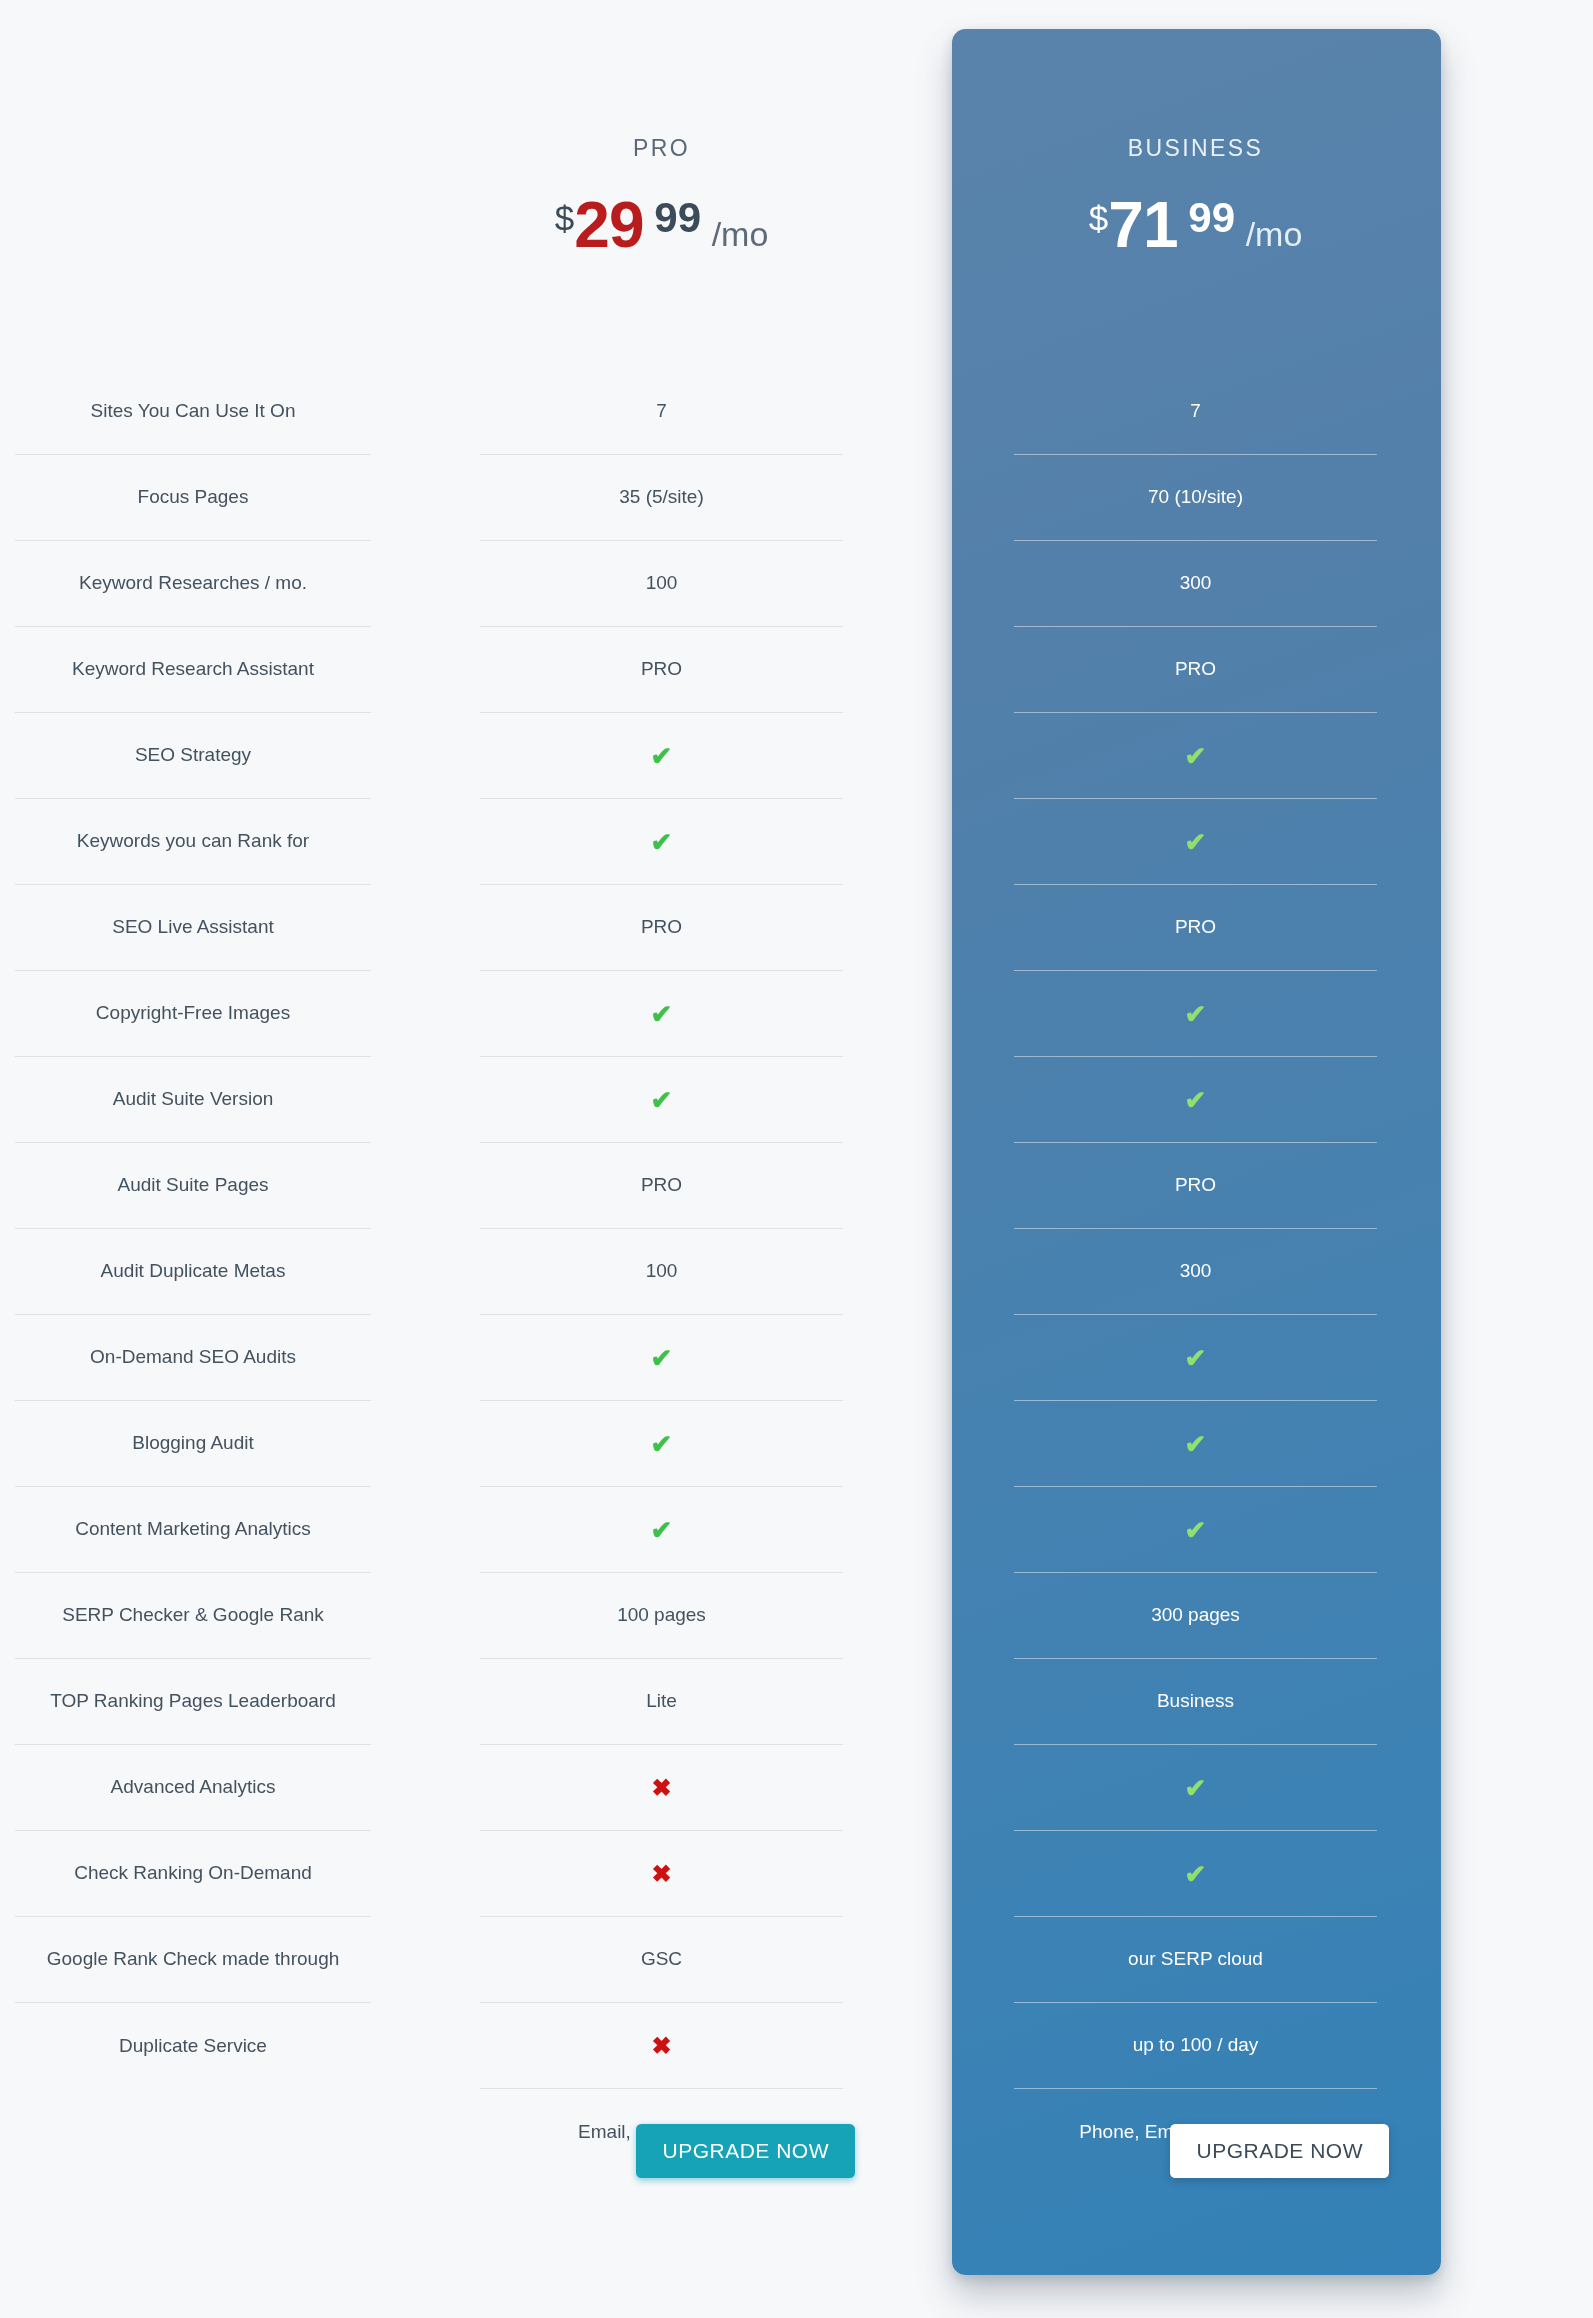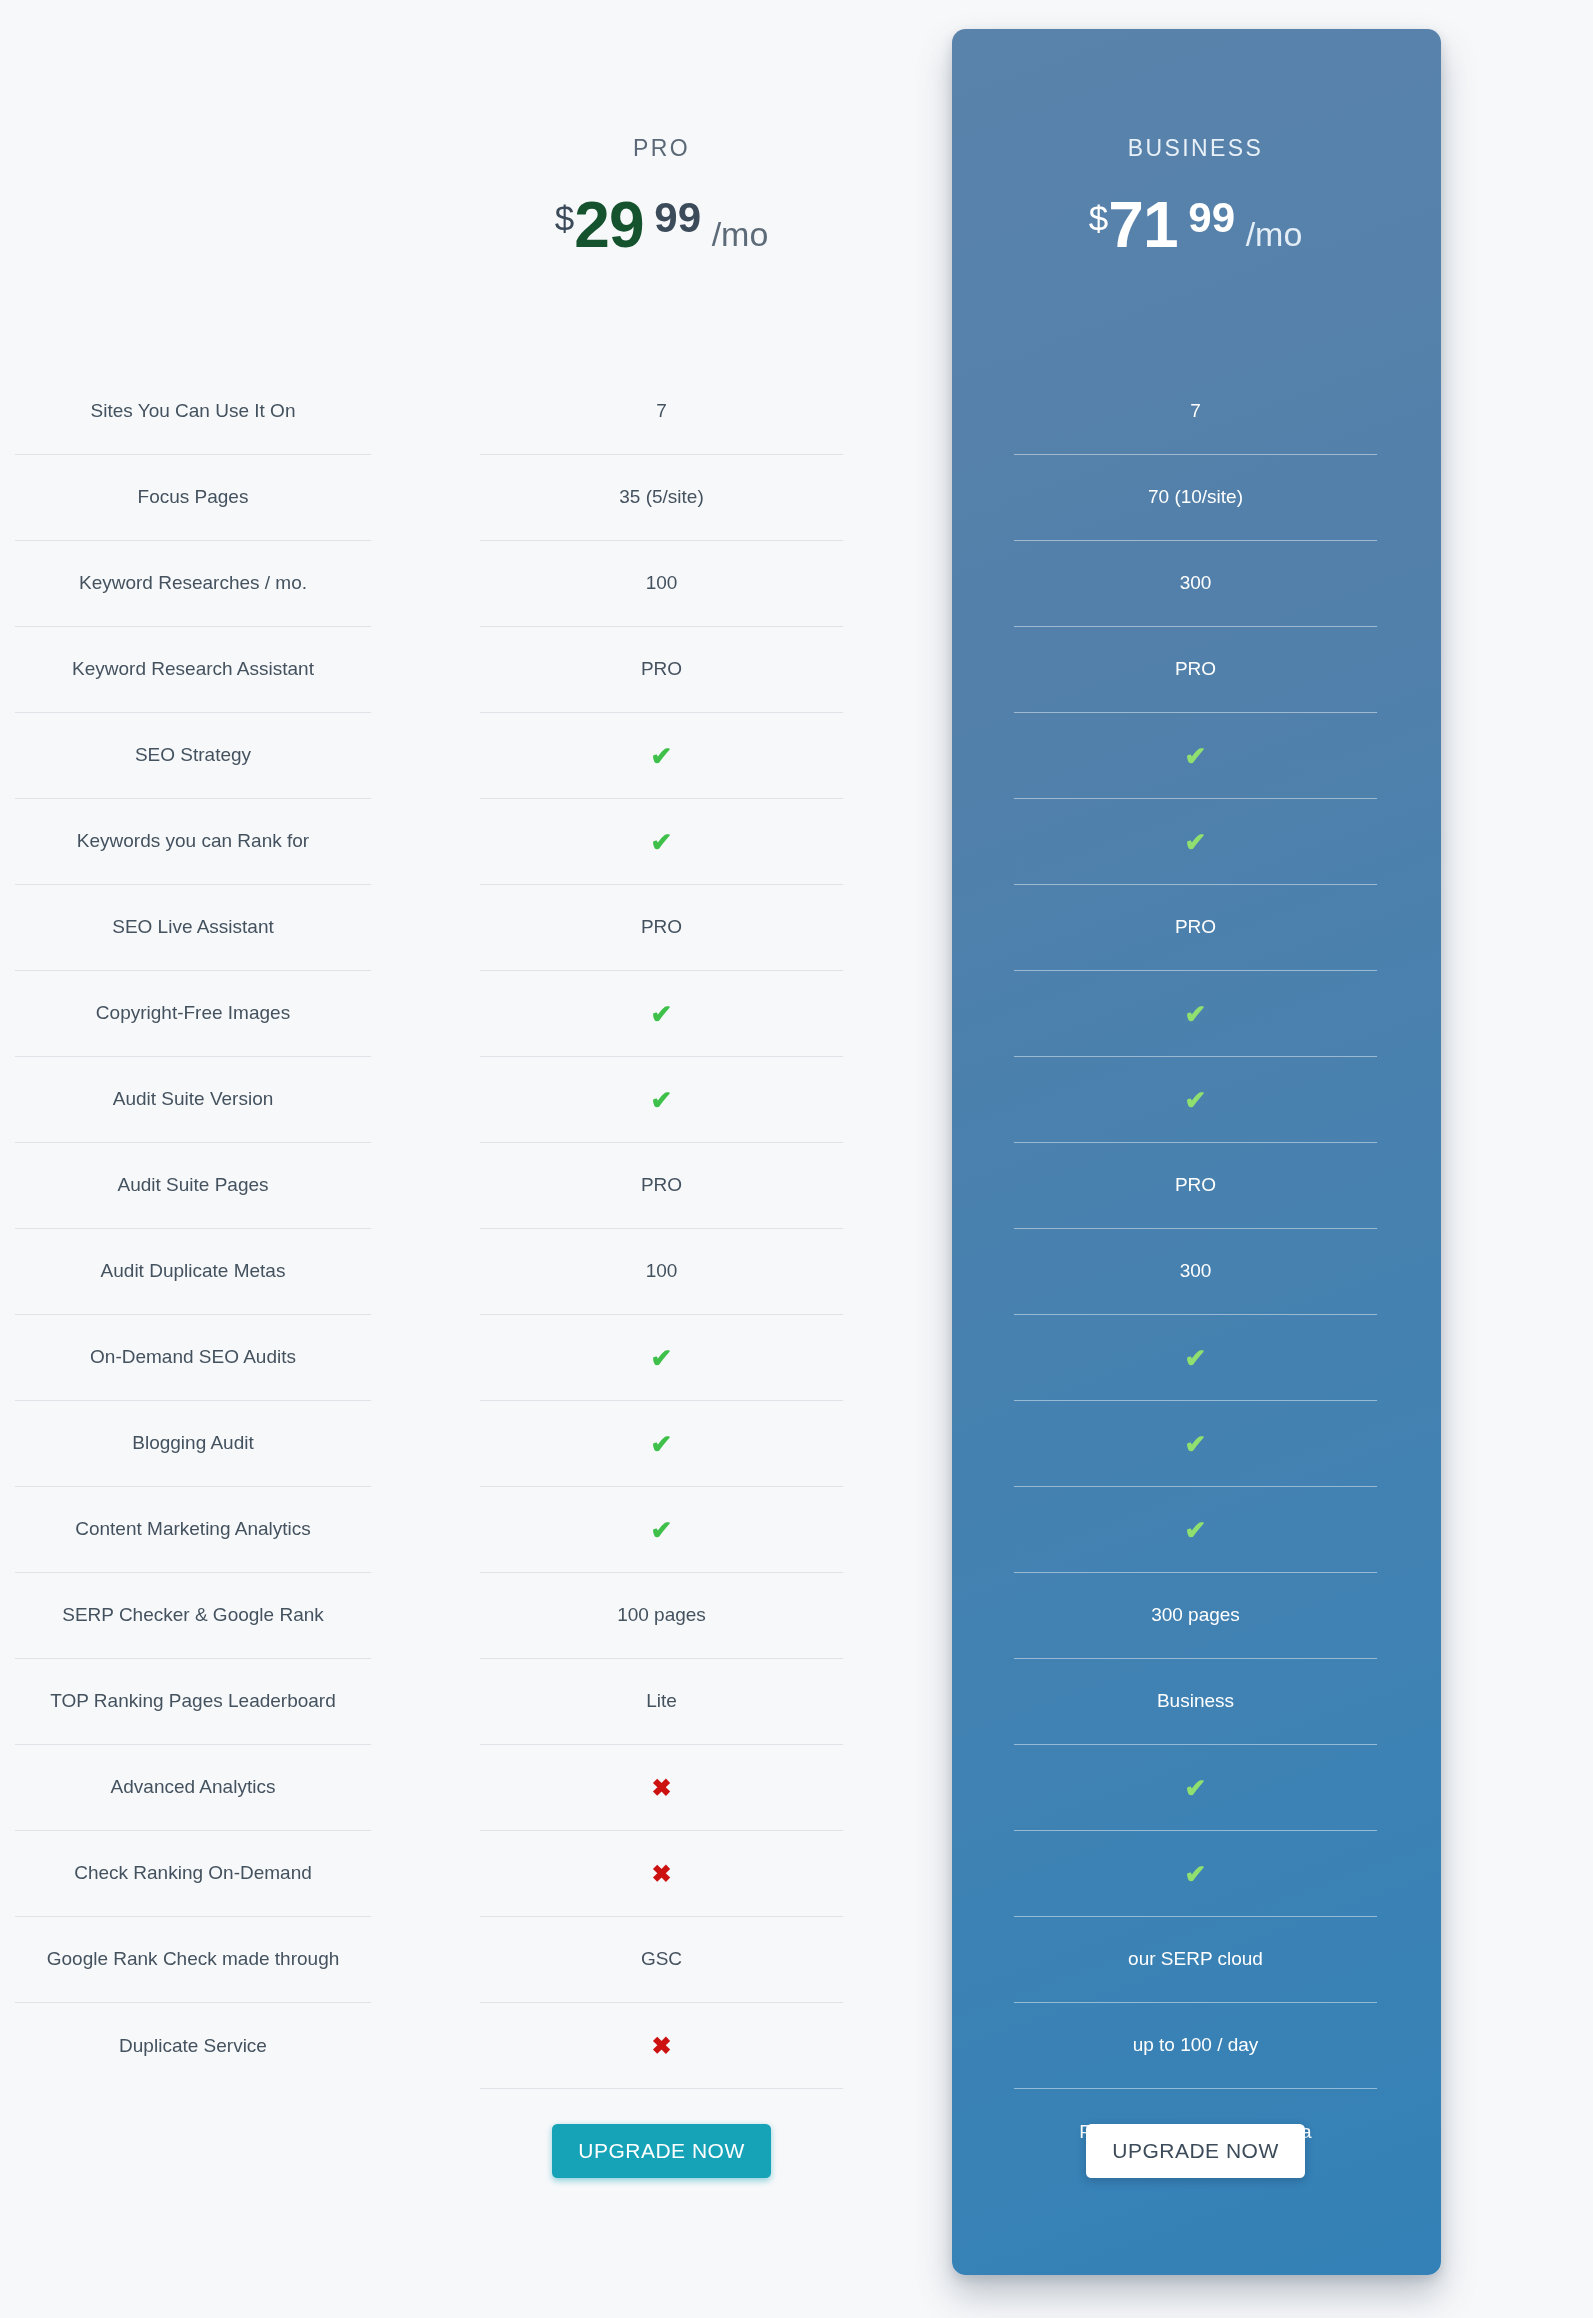--- a/index.html
+++ b/index.html
@@ -35,21 +35,21 @@
     font-size:23px;letter-spacing:2.4px;font-weight:400;
     color:#5a6877;
   }
   .plan-name.on-blue{color:#e9f1f8;}
   .price-line{
     margin-top:33px;
     display:flex;align-items:flex-start;justify-content:center;
     line-height:1;
   }
   .cur{font-size:35px;font-weight:400;color:#3c4b5a;margin-top:6px;}
-  .amt{font-size:64px;font-weight:700;color:#14532d;letter-spacing:-0.8px;line-height:.95;}
+  .amt{font-size:64px;font-weight:700;color:#b91c1c;letter-spacing:-0.8px;line-height:.95;}
   .cents{font-size:42px;font-weight:700;color:#3c4b5a;margin-left:10.6px;margin-top:1.5px;}
   .per{font-size:34px;font-weight:400;color:#5d6b79;margin-left:10.6px;align-self:flex-end;margin-bottom:4.5px;}
   .on-blue .cur,.on-blue .amt,.on-blue .cents{color:#ffffff;}
   .on-blue .per{color:#e4eef6;}
 
   
   .rows{position:absolute;left:0;width:100%;top:345px;}
   .row{
     height:86px;
     display:flex;align-items:center;justify-content:center;
@@ -60,23 +60,23 @@
     box-sizing:border-box;
   }
   .col-biz .row{border-bottom-color:rgba(255,255,255,.45);color:#ffffff;}
 
   .tick{font-size:26px;line-height:1;color:#3fc04a;font-weight:700;}
   .col-biz .tick{color:#90e070;}
   .cross{font-size:24px;line-height:1;color:#cc1111;font-weight:700;}
 
   
   .btn-wrap{
-    position:absolute;left:0;width:100%;
+    position:absolute;left:12px;width:100%;
     top:2100px;
-    display:flex;justify-content:center;
+    display:flex;justify-content:flex-end;
   }
   .btn{
     display:inline-block;
     font-size:21px;letter-spacing:0.5px;
     padding:15px 26px;
     border-radius:5.3px;
     border:none;
     cursor:pointer;
     font-family:"Liberation Sans", sans-serif;
   }

